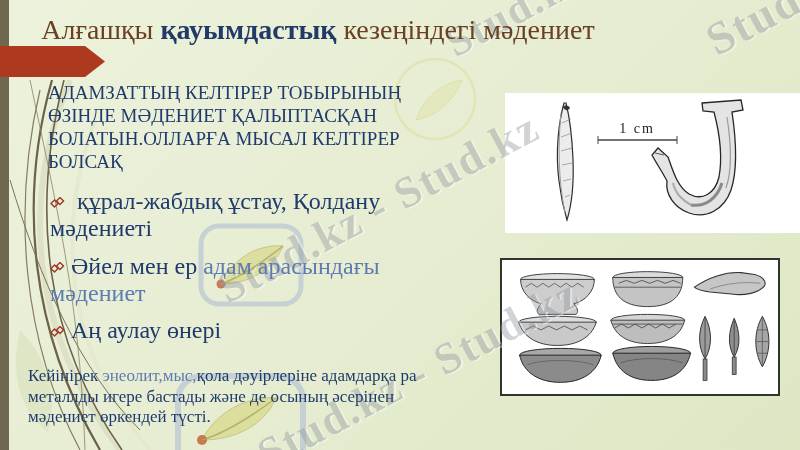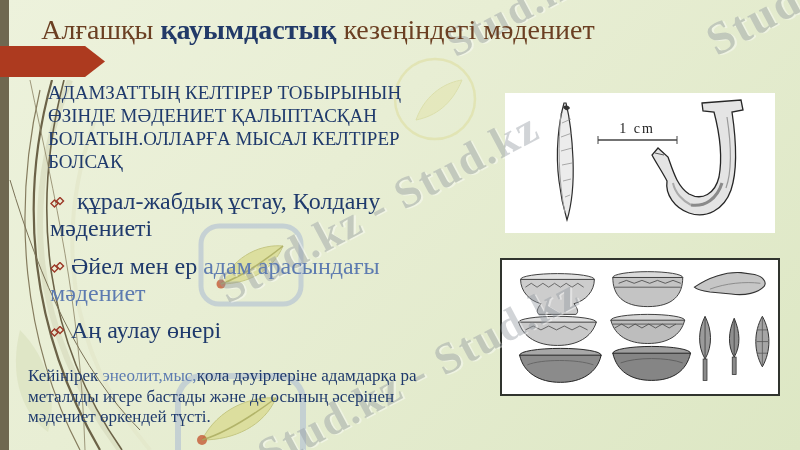--- a/index.html
+++ b/index.html
@@ -26,21 +26,21 @@
   .t-brown{color:var(--title-brown,#6b3f22);}
   .t-navy{color:var(--title-navy,#223a68);font-weight:bold;}
   .content{position:absolute;left:28px;top:82px;width:452px;z-index:5;color:var(--body-navy,#1f3a6c);}
   .intro{margin:0 0 14px 20px;width:420px;font-size:19px;line-height:1.21;}
   .bullets{list-style:none;margin:0 0 6px 0;padding:0 0 0 22px;}
   .bullets li{margin:0 0 11px 0;font-size:24px;line-height:1.12;}
   .bullet-glyph{display:inline-block;width:15px;height:12px;margin-right:6px;vertical-align:baseline;}
   .lt{color:var(--body-light,#5d7bb0);}
   .outro{margin:22px 0 0 0;width:414px;font-size:17px;line-height:1.2;}
   .fig{position:absolute;background:#ffffff;z-index:3;}
-  .fig-top{left:505px;top:93px;width:270px;height:140px;}
+  .fig-top{left:505px;top:93px;width:296px;height:140px;}
   .fig-bottom{left:500px;top:258px;width:280px;height:138px;border:2px solid #30342e;box-sizing:border-box;}
   .scale-text{font-family:"Liberation Serif",serif;font-size:14px;letter-spacing:2px;fill:#222;}
 </style>
 </head>
 <body>
 
 <div class="slide">
 
   <svg class="branches" width="200" height="370" viewBox="0 0 200 370">
     <path d="M70,0 C20,120 30,250 120,370" stroke="#d9ddc0" stroke-width="6" fill="none" opacity="0.8"></path>

